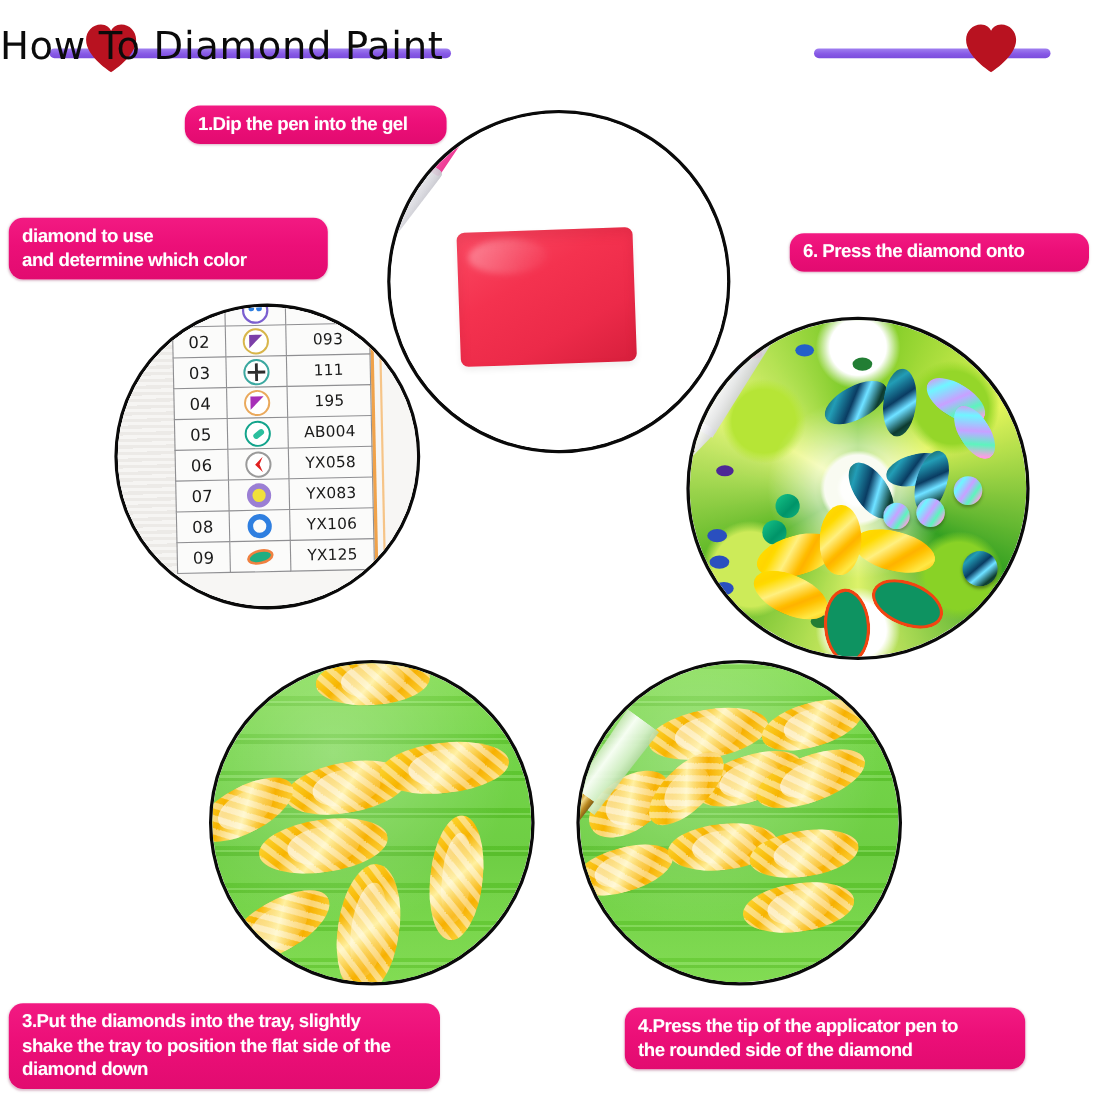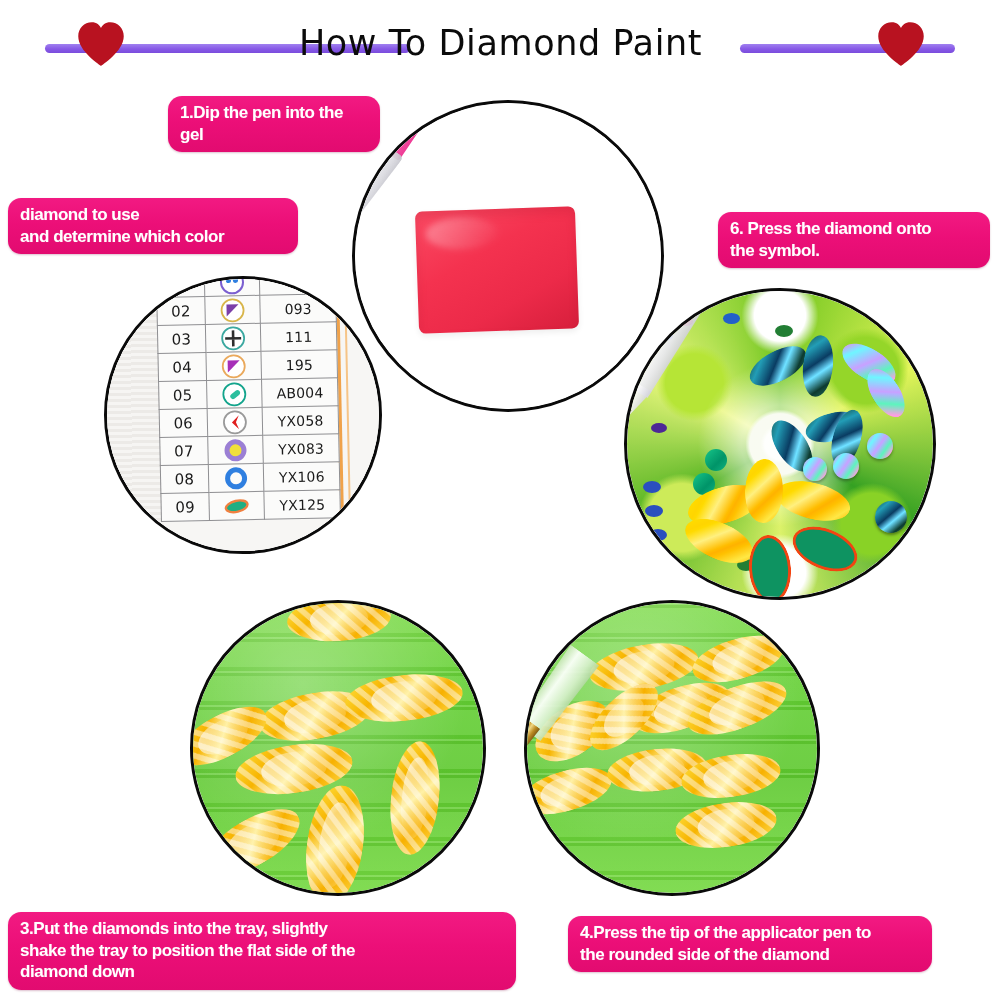--- a/index.html
+++ b/index.html
@@ -17,44 +17,44 @@
     position:absolute;top:44px;height:9px;border-radius:5px;
     background:linear-gradient(180deg,#a080f0 0%,#8759e6 55%,#7a4cdc 100%);
   }
   .hdr-bar.left{left:45px;width:365px;}
   .hdr-bar.right{left:740px;width:215px;}
   .heart{position:absolute;width:52px;height:50px;}
   .heart.l{left:75px;top:18px;}
   .heart.r{left:875px;top:18px;}
   .heart svg{display:block;width:100%;height:100%;}
   .title{
-    position:absolute;left:0;right:0;top:20px;text-align:center;
+    position:absolute;left:0;right:0;top:20px;
     font-family:"DejaVu Sans","Liberation Sans",sans-serif;
     font-size:35px;font-weight:400;letter-spacing:.6px;color:#0b0b0b;
     line-height:46px;white-space:nowrap;
   }
 
   
   .label{
     position:absolute;
     background:linear-gradient(180deg,#f21a82 0%,#ec0f78 45%,#e20b70 100%);
     color:#ffffff;border-radius:13px;
     padding:6px 12px 7px 12px;
     font-size:17px;font-weight:700;line-height:21.5px;
     letter-spacing:-0.45px;
     box-shadow:0 1px 2px rgba(120,0,60,.25);
     text-shadow:0 0 1px rgba(255,255,255,.25);
     box-sizing:border-box;
   }
   .label span{display:block;}
 
-  #label1{left:168px;top:96px;width:212px;border-radius:14px;}
+  #label1{left:168px;top:96px;width:238px;border-radius:14px;}
   #label2{left:8px;top:198px;width:290px;}
   #label5{left:718px;top:212px;width:272px;}
-  #label3{left:8px;top:912px;width:508px;}
+  #label3{left:8px;top:912px;width:392px;}
   #label4{left:568px;top:916px;width:364px;}
 
   
   .circle{
     position:absolute;border-radius:50%;overflow:hidden;
     border:3.5px solid #0a0a0a;box-sizing:border-box;
     background:#fff;
   }
   .circle .inner{position:absolute;inset:0;border-radius:50%;overflow:hidden;}
 
@@ -415,21 +415,20 @@
               <td class="c-code">YX125</td>
             </tr>
           </tbody>
         </table>
       </div>
     </div>
   </div>
 
   <div class="label" id="label5">
     <span>6.  Press the diamond onto</span>
-    <span>the symbol.</span>
   </div>
 
   <div class="circle" id="c5">
     <div class="inner">
 
       <div class="sym-dot" style="left:30px;top:40px;width:16px;height:10px;background:#1b4fa8;"></div>
       <div class="sym-dot" style="left:52px;top:26px;width:14px;height:9px;background:#c0173c;"></div>
       <div class="sym-dot" style="left:96px;top:22px;width:17px;height:11px;background:#2a5fbb;"></div>
       <div class="sym-dot" style="left:148px;top:34px;width:18px;height:12px;background:#2b7b3a;"></div>
       <div class="sym-dot" style="left:186px;top:52px;width:18px;height:12px;background:#2b7b3a;"></div>

